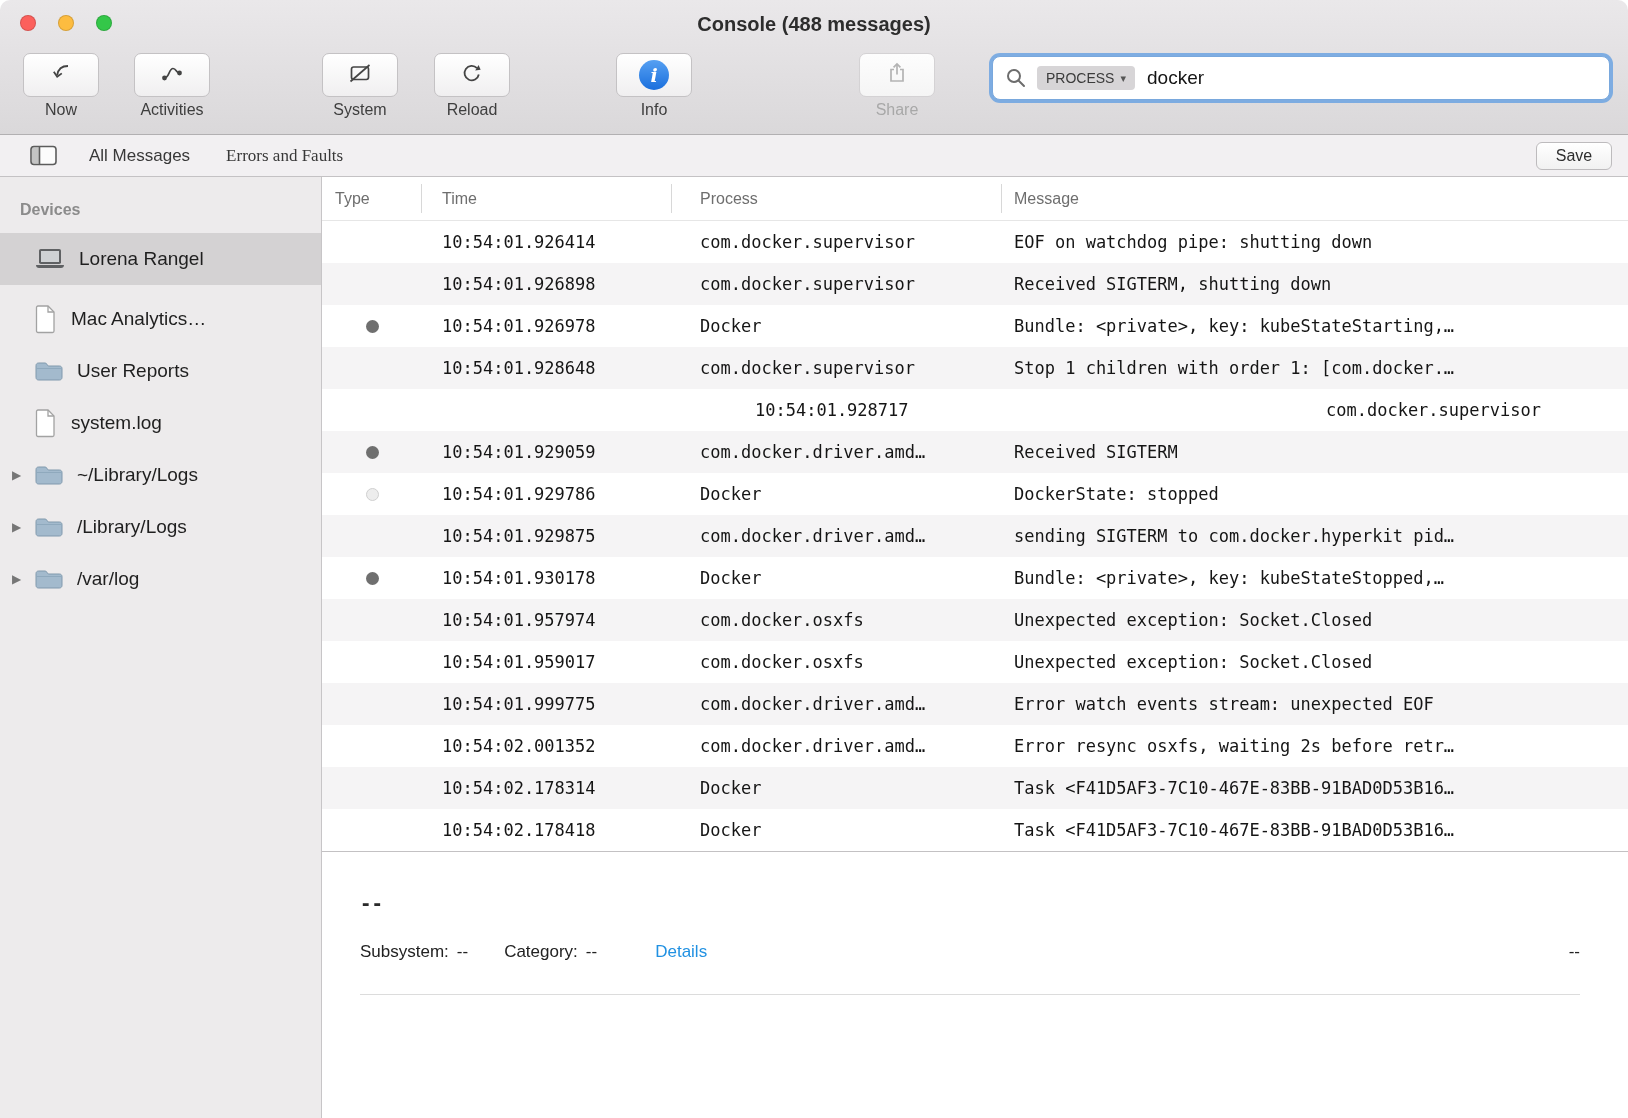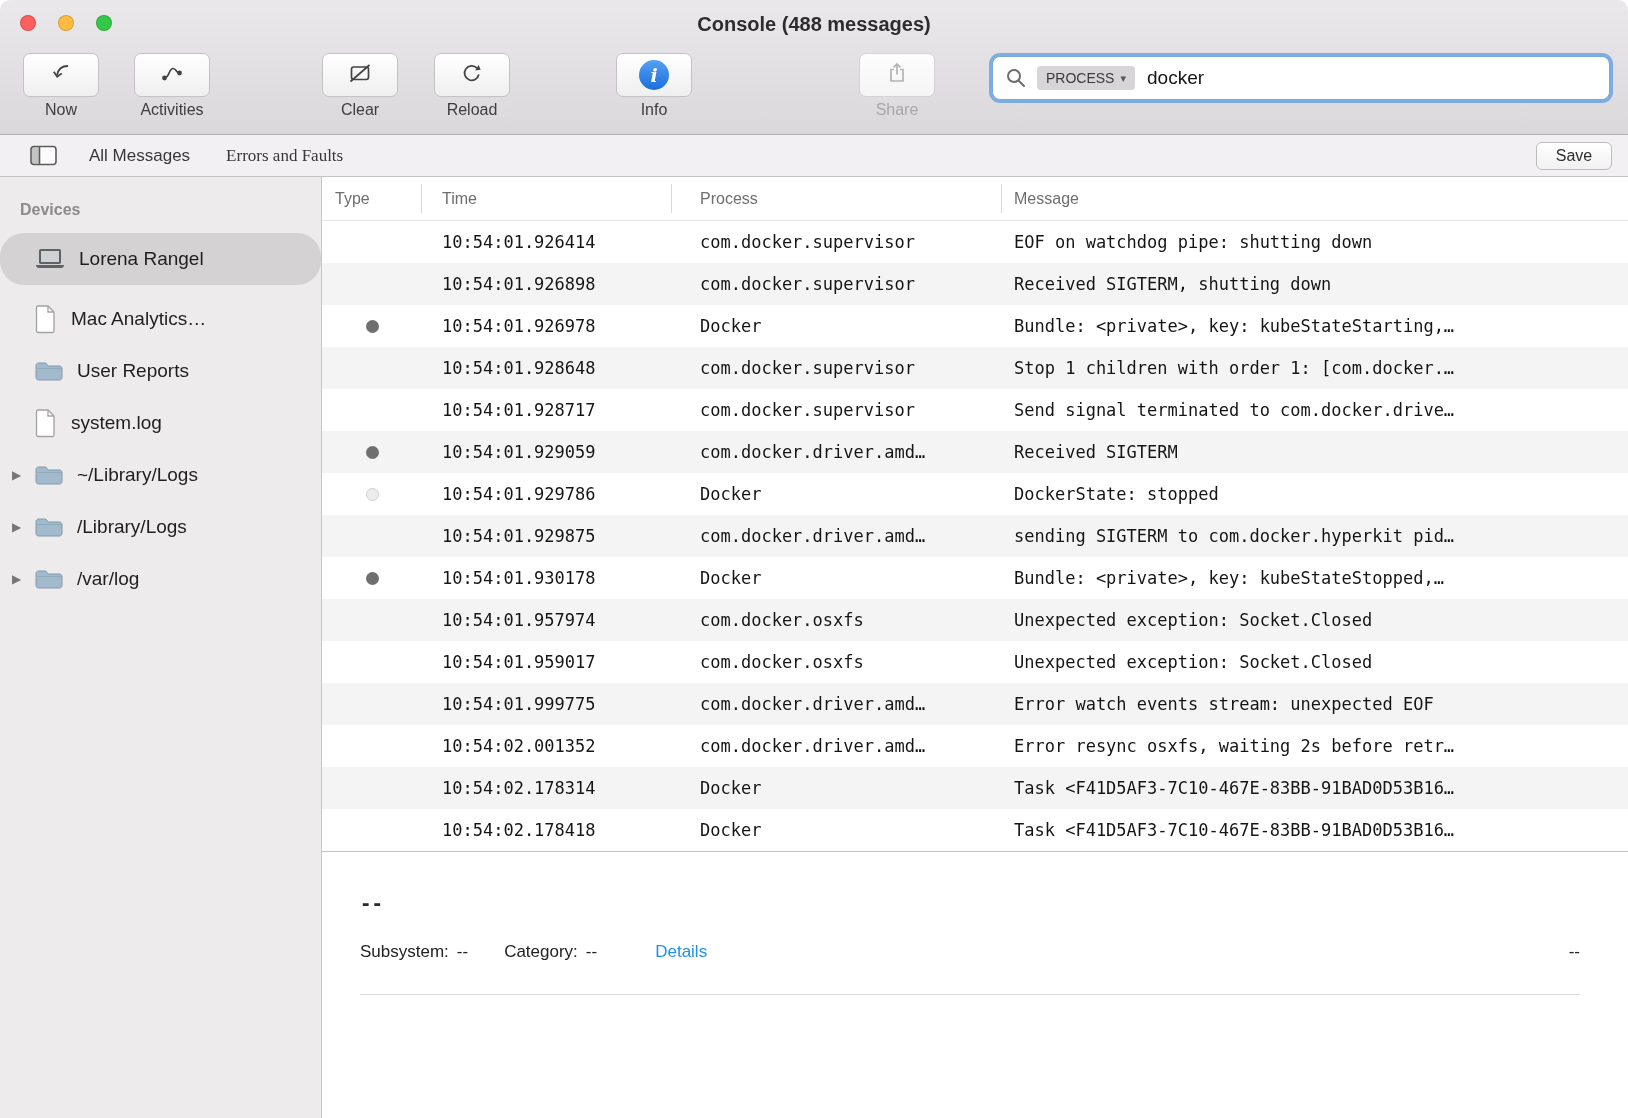--- a/index.html
+++ b/index.html
@@ -42,21 +42,21 @@
   .toggle { margin-left:30px; display:flex; }
   .tab { font-size:17px; color:#383838; margin-left:32px; white-space:nowrap; }
   .tab + .tab { margin-left:36px;font-family:Liberation Serif, serif; }
   .savebtn { margin-left:auto; margin-right:16px; width:76px; height:28px; background:linear-gradient(#ffffff,#f1f1f1); border:1px solid #bdbbbd; border-radius:6px; font-size:16px; color:#2e2e2e; display:flex; align-items:center; justify-content:center; }
 
   
   .content { flex:1; min-height:0; display:flex; }
   .sidebar { width:322px; flex:none; background:#edebec; border-right:1px solid #c7c5c7; padding-top:20px; }
   .sb-header { font-size:16px; font-weight:bold; color:#8b8b8b; padding-left:20px; height:26px; line-height:26px; }
   .sb-item { height:52px; display:flex; align-items:center; padding-left:34px; font-size:19px; color:#1f1f1f; white-space:nowrap; }
-  .sb-item.selected { background:#d4d2d3;border-radius:24px; }
+  .sb-item.selected { background:#d4d2d3; }
   .sb-item .icn { margin-right:13px; display:flex; flex:none; }
   .sb-item.disc { padding-left:10px; }
   .disc-tri { width:24px; flex:none; font-size:12px; color:#767676; padding-left:2px; }
   .sb-item.first-device { margin-top:10px; }
   .sb-header.reports { margin-top:20px; }
   .sb-item.first-report { margin-top:8px; }
 
   .main { flex:1; min-width:0; display:flex; flex-direction:column; }
   .thead { height:44px; flex:none; display:flex; align-items:stretch; border-bottom:1px solid #e6e6e6; color:#6e6e6e; font-size:16px; }
   .th { position:relative; display:flex; align-items:center; }
@@ -130,21 +130,21 @@
 
       <div class="tbtn pos-clear">
         <div class="bezel">
           <span>
             <svg width="26" height="24" viewBox="0 0 24 24">
                 <rect x="3.5" y="6" width="17" height="12.5" rx="2.2" fill="none" stroke="#444" stroke-width="1.7"></rect>
                 <line x1="2.5" y1="20.5" x2="21.5" y2="4" stroke="#444" stroke-width="1.7"></line>
               </svg>
           </span>
         </div>
-        <div class="tlabel">Clear</div>
+        <div class="tlabel">System</div>
       </div>
 
       <div class="tbtn pos-reload">
         <div class="bezel">
           <span>
             <svg width="26" height="24" viewBox="0 0 24 24">
                 <path d="M18.8 13.5 A7.2 7.2 0 1 1 17 7.2" fill="none" stroke="#444" stroke-width="1.8"></path>
                 <path d="M20.6 8.8 L15.2 9.4 L18.6 4 Z" fill="#444"></path>
               </svg>
           </span>
@@ -317,21 +317,20 @@
         <div class="row">
           <div class="c-type"></div>
           <div class="c-time">10:54:01.928648</div>
           <div class="c-proc">com.docker.supervisor</div>
           <div class="c-msg">Stop 1 children with order 1: [com.docker.…</div>
         </div>
         <div class="row">
           <div class="c-type"></div>
           <div class="c-time">10:54:01.928717</div>
           <div class="c-proc">com.docker.supervisor</div>
-          <div class="c-msg">Send signal terminated to com.docker.drive…</div>
         </div>
         <div class="row">
           <div class="c-type">
               <span class="dot dark"></span>
             </div>
           <div class="c-time">10:54:01.929059</div>
           <div class="c-proc">com.docker.driver.amd…</div>
           <div class="c-msg">Received SIGTERM</div>
         </div>
         <div class="row">

